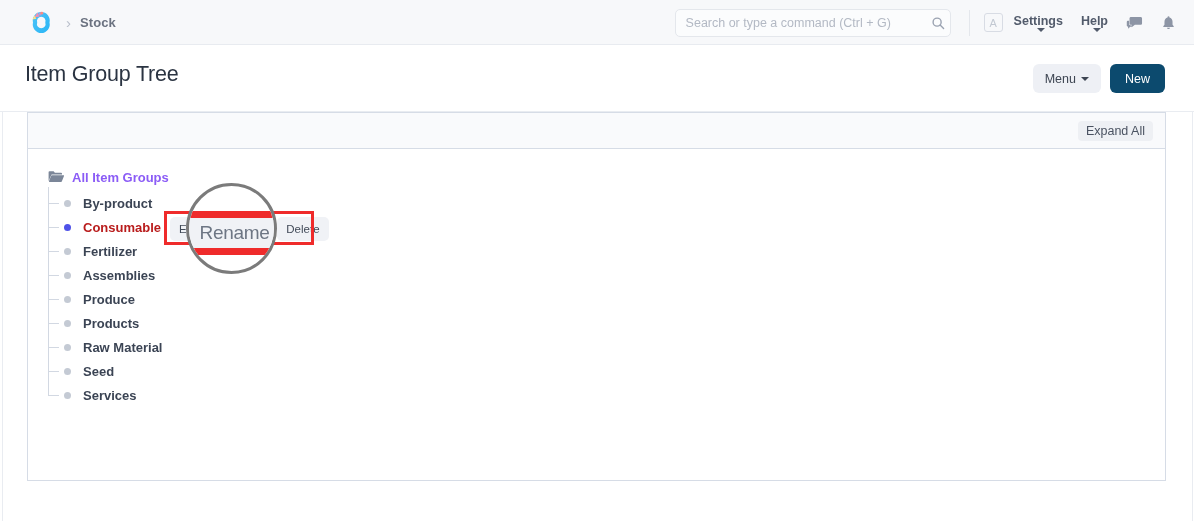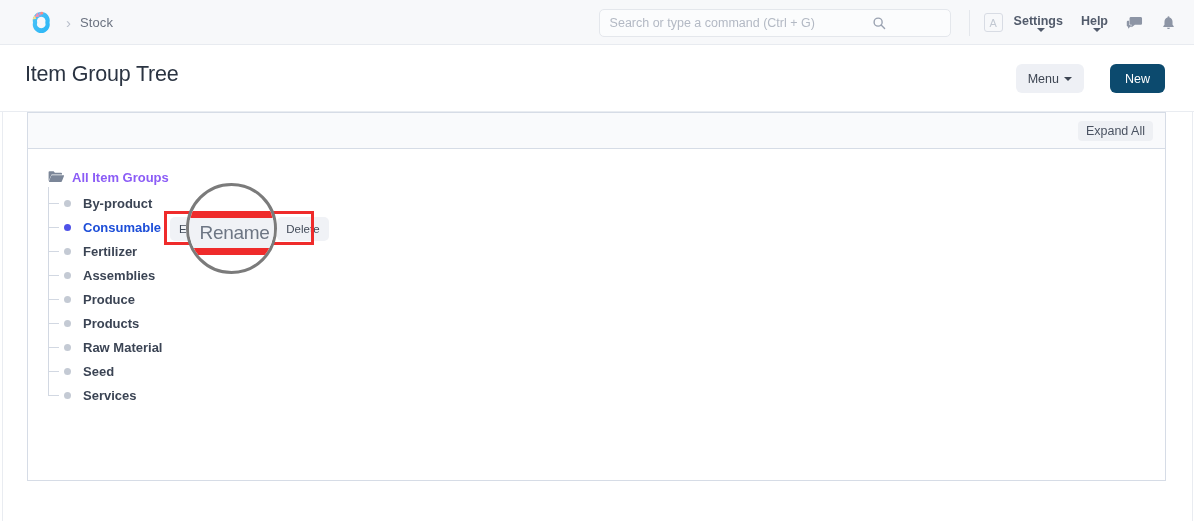--- a/index.html
+++ b/index.html
@@ -21,30 +21,30 @@
   .brand-wrap { display: flex; align-items: center; padding-left: 29px; }
   .logo {
     width: 25px; height: 25px; position: relative; display: block;
   }
   .logo svg { display: block; }
   .crumb-sep {
     font-size: 15px; color: #b9bfcb; margin: 0 9px 0 12px;
     font-weight: 400; line-height: 1;
   }
   .crumb-text {
-    font-size: 13px; font-weight: normal; color: #6b7280;
+    font-size: 13px; font-weight: bold; color: #6b7280;
     letter-spacing: .1px;
   }
 
   .nav-right {
     position: absolute; right: 0; top: 0; height: 45px;
     display: flex; align-items: center;
   }
   .search-box {
-    width: 352px; height: 28px;
+    width: 276px; height: 28px;
     background: #fbfcfd;
     border: 1px solid #e4e7ec;
     border-radius: 5px;
     display: flex; align-items: center;
     padding: 0 5px 0 10px;
     position: relative;
   }
   .search-input {
     border: 0; outline: 0; background: transparent;
     font-family: "Liberation Sans", sans-serif;
@@ -79,21 +79,21 @@
     position: absolute; left: 0; top: 45px; width: 1194px; height: 67px;
     background: #ffffff; border-bottom: 1px solid #e9ecf1;
   }
   .page-title {
     position: absolute; left: 25px; top: 17px;
     font-size: 21.5px; font-weight: normal; color: #2b3442;
     letter-spacing: -.2px;
   }
   .head-actions {
     position: absolute; right: 29px; top: 19px;
-    display: flex; align-items: center; gap: 26px;
+    display: flex; align-items: center; gap: 9px;
   }
   .btn-menu {
     height: 29px; padding: 0 12px;
     background: #eef0f5; border: 0; border-radius: 6px;
     font-family: "Liberation Sans", sans-serif;
     font-size: 12.5px; color: #3d4552; cursor: pointer;
     display: flex; align-items: center;
   }
   .btn-menu .caret { border-top-color: #3d4552; }
   .btn-new {
@@ -149,21 +149,21 @@
   .tree-node::before {
     content: ""; position: absolute; left: 0; top: 12px;
     width: 11px; height: 1px; background: #d2d8e2;
   }
   .node-dot {
     width: 7px; height: 7px; border-radius: 50%;
     background: #c4cad4; flex: none; margin-right: 12px;
   }
   .tree-node.active .node-dot { background: #4f52e8; }
   .node-label { font-size: 13px; font-weight: bold; color: #3b4454; }
-  .tree-node.active .node-label { color: #1d4ed8; font-weight: bold; }
+  .tree-node.active .node-label { color: #b91c1c; font-weight: bold; }
 
   
   .node-actions {
     position: absolute; left: 170px; top: 217px;
     display: flex; align-items: center; gap: 4px;
   }
   .node-action-btn {
     height: 24px; padding: 0 9px;
     background: #f0f2f6; border: 0; border-radius: 5px;
     font-family: "Liberation Sans", sans-serif;

